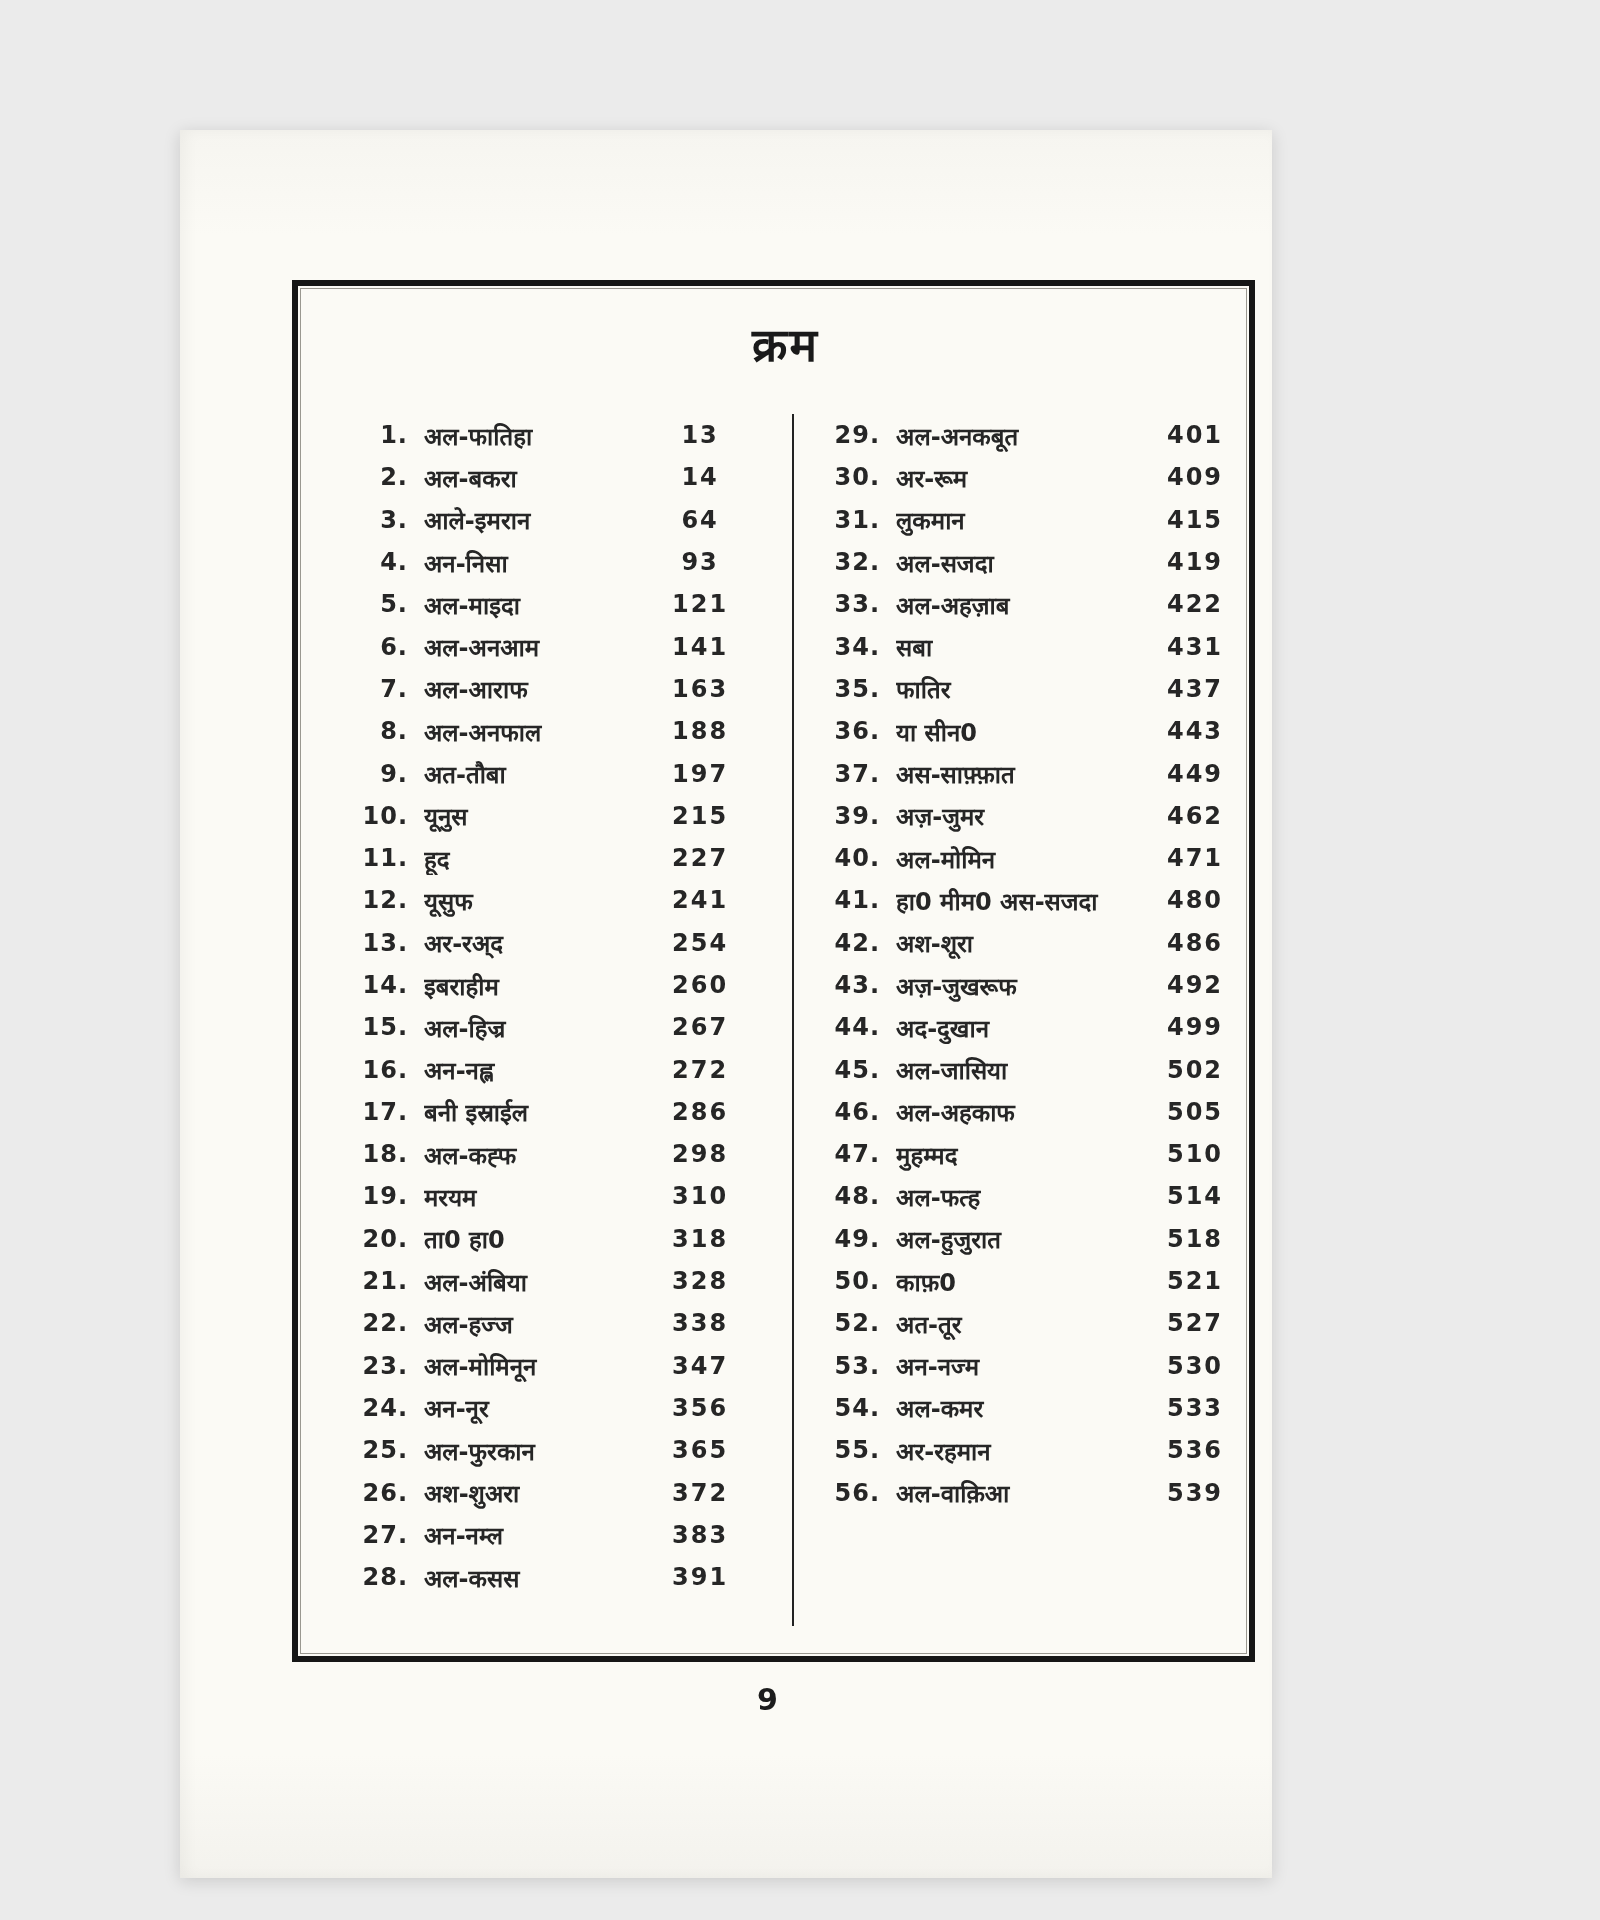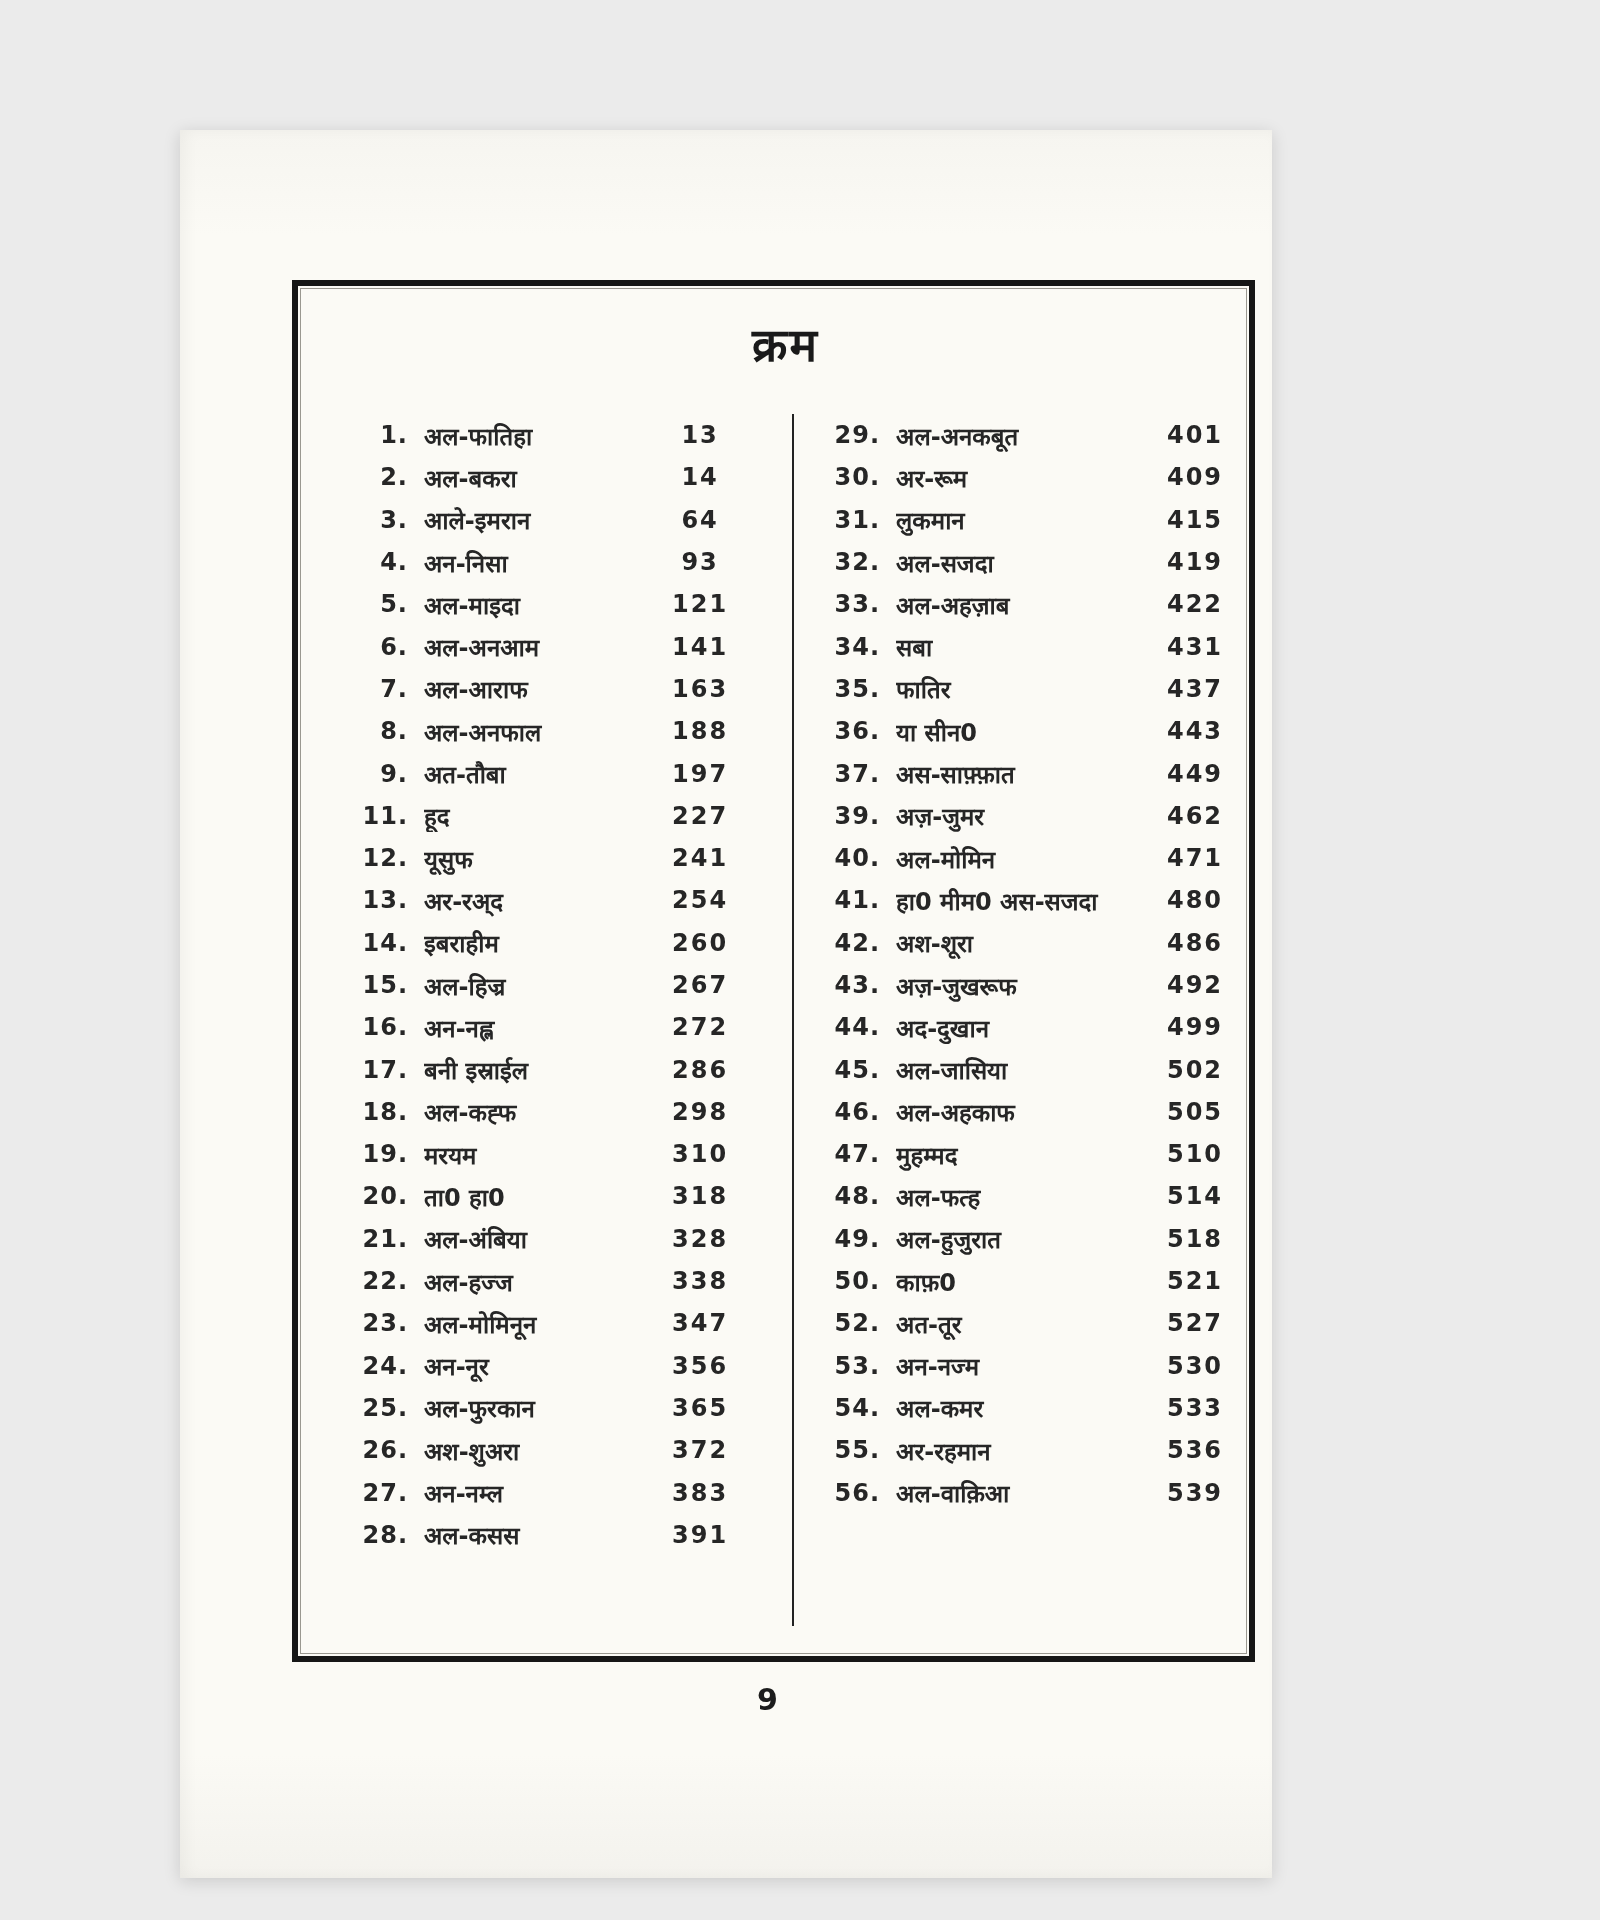--- a/index.html
+++ b/index.html
@@ -107,20 +107,25 @@
             <span class="name">अल-अनफाल</span>
             <span class="pg">188</span>
           </div>
 
           <div class="row">
             <span class="num">9.</span>
             <span class="name">अत-तौबा</span>
             <span class="pg">197</span>
           </div>
 
+          <div class="row">
+            <span class="num">10.</span>
+            <span class="name">यूनुस</span>
+            <span class="pg">215</span>
+          </div>
 
           <div class="row">
             <span class="num">11.</span>
             <span class="name">हूद</span>
             <span class="pg">227</span>
           </div>
 
           <div class="row">
             <span class="num">12.</span>
             <span class="name">यूसुफ</span>

